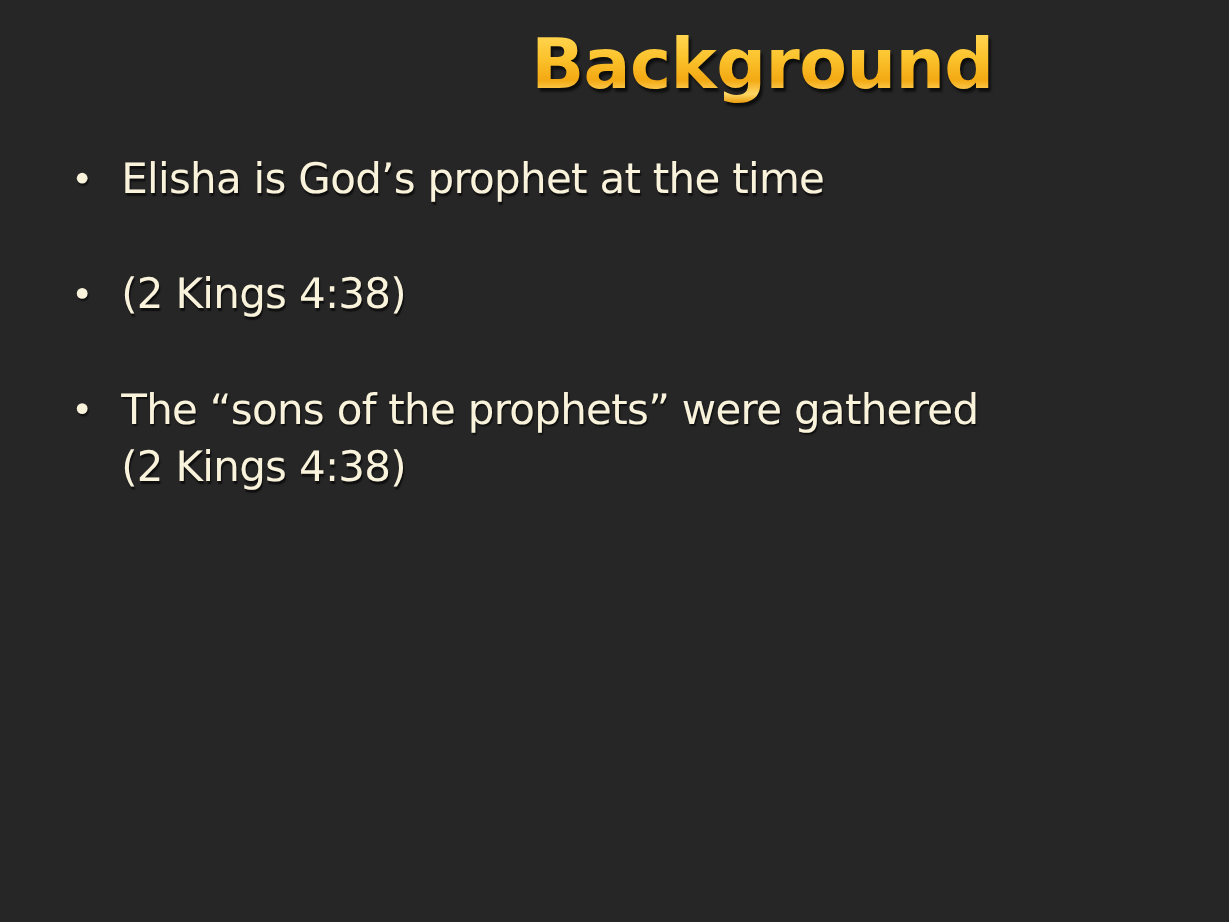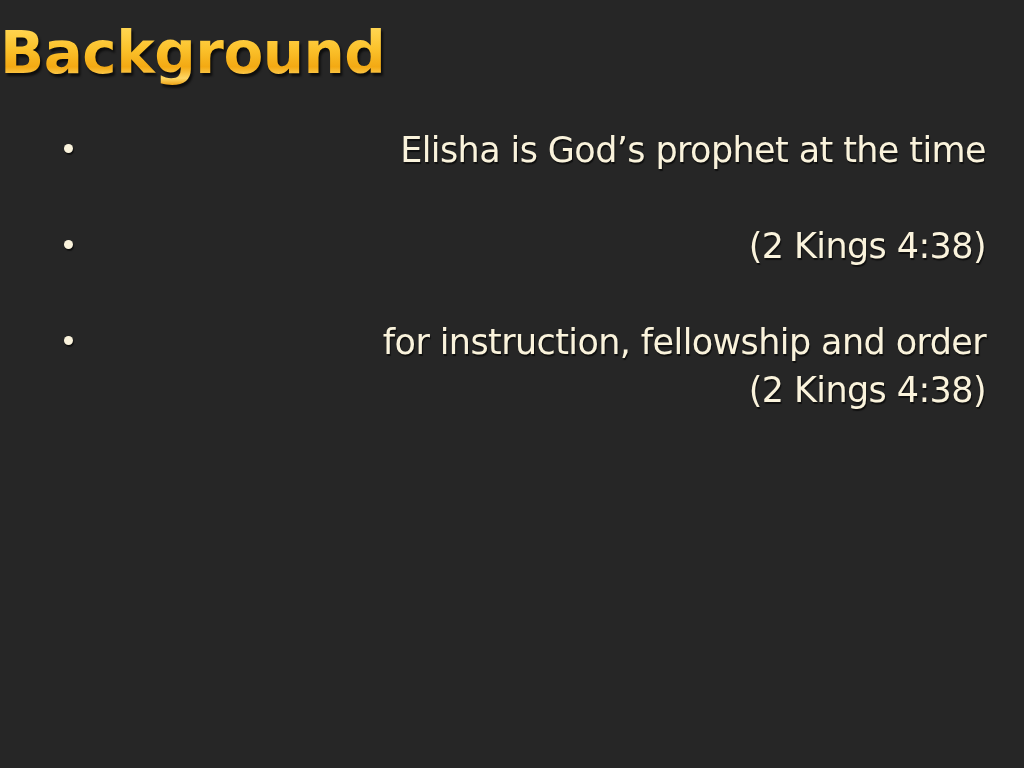--- a/index.html
+++ b/index.html
@@ -17,21 +17,21 @@
     font-family: "DejaVu Sans", sans-serif;
     -webkit-font-smoothing: antialiased;
   }
 
   
   #title-block {
     position: absolute;
     left: 0;
     top: 22px;
     width: 828px;
-    text-align: left;
+    text-align: right;
   }
 
   #slide-title {
     display: inline-block;
     font-family: "DejaVu Sans", sans-serif;
     font-weight: bold;
     font-size: 58px;
     line-height: 1.1;
     letter-spacing: -0.5px;
     background-image: linear-gradient(
@@ -53,21 +53,20 @@
   #body-block {
     position: absolute;
     left: 56px;
     top: 126px;
     width: 930px;
   }
 
   .bullet-group {
     position: relative;
     margin: 0 0 48px 0;
-    text-align: right;
   }
 
   .bullet-group:last-child { margin-bottom: 0; }
 
   .bullet-marker {
     position: absolute;
     left: 8px;
     top: 18px;
     width: 9px;
     height: 9px;
@@ -114,19 +113,19 @@
     <div class="bullet-group">
       <span class="bullet-marker"></span>
       <ul class="bullet-lines">
         <li class="bullet-line">(2 Kings 4:38)</li>
       </ul>
     </div>
 
     <div class="bullet-group">
       <span class="bullet-marker"></span>
       <ul class="bullet-lines">
-        <li class="bullet-line">for instruction, fellowship and order</li>
+        <li class="bullet-line">The “sons of the prophets” were gathered</li>
         <li class="bullet-line">(2 Kings 4:38)</li>
       </ul>
     </div>
 
   </div>
 </div>
 
 </body></html>

